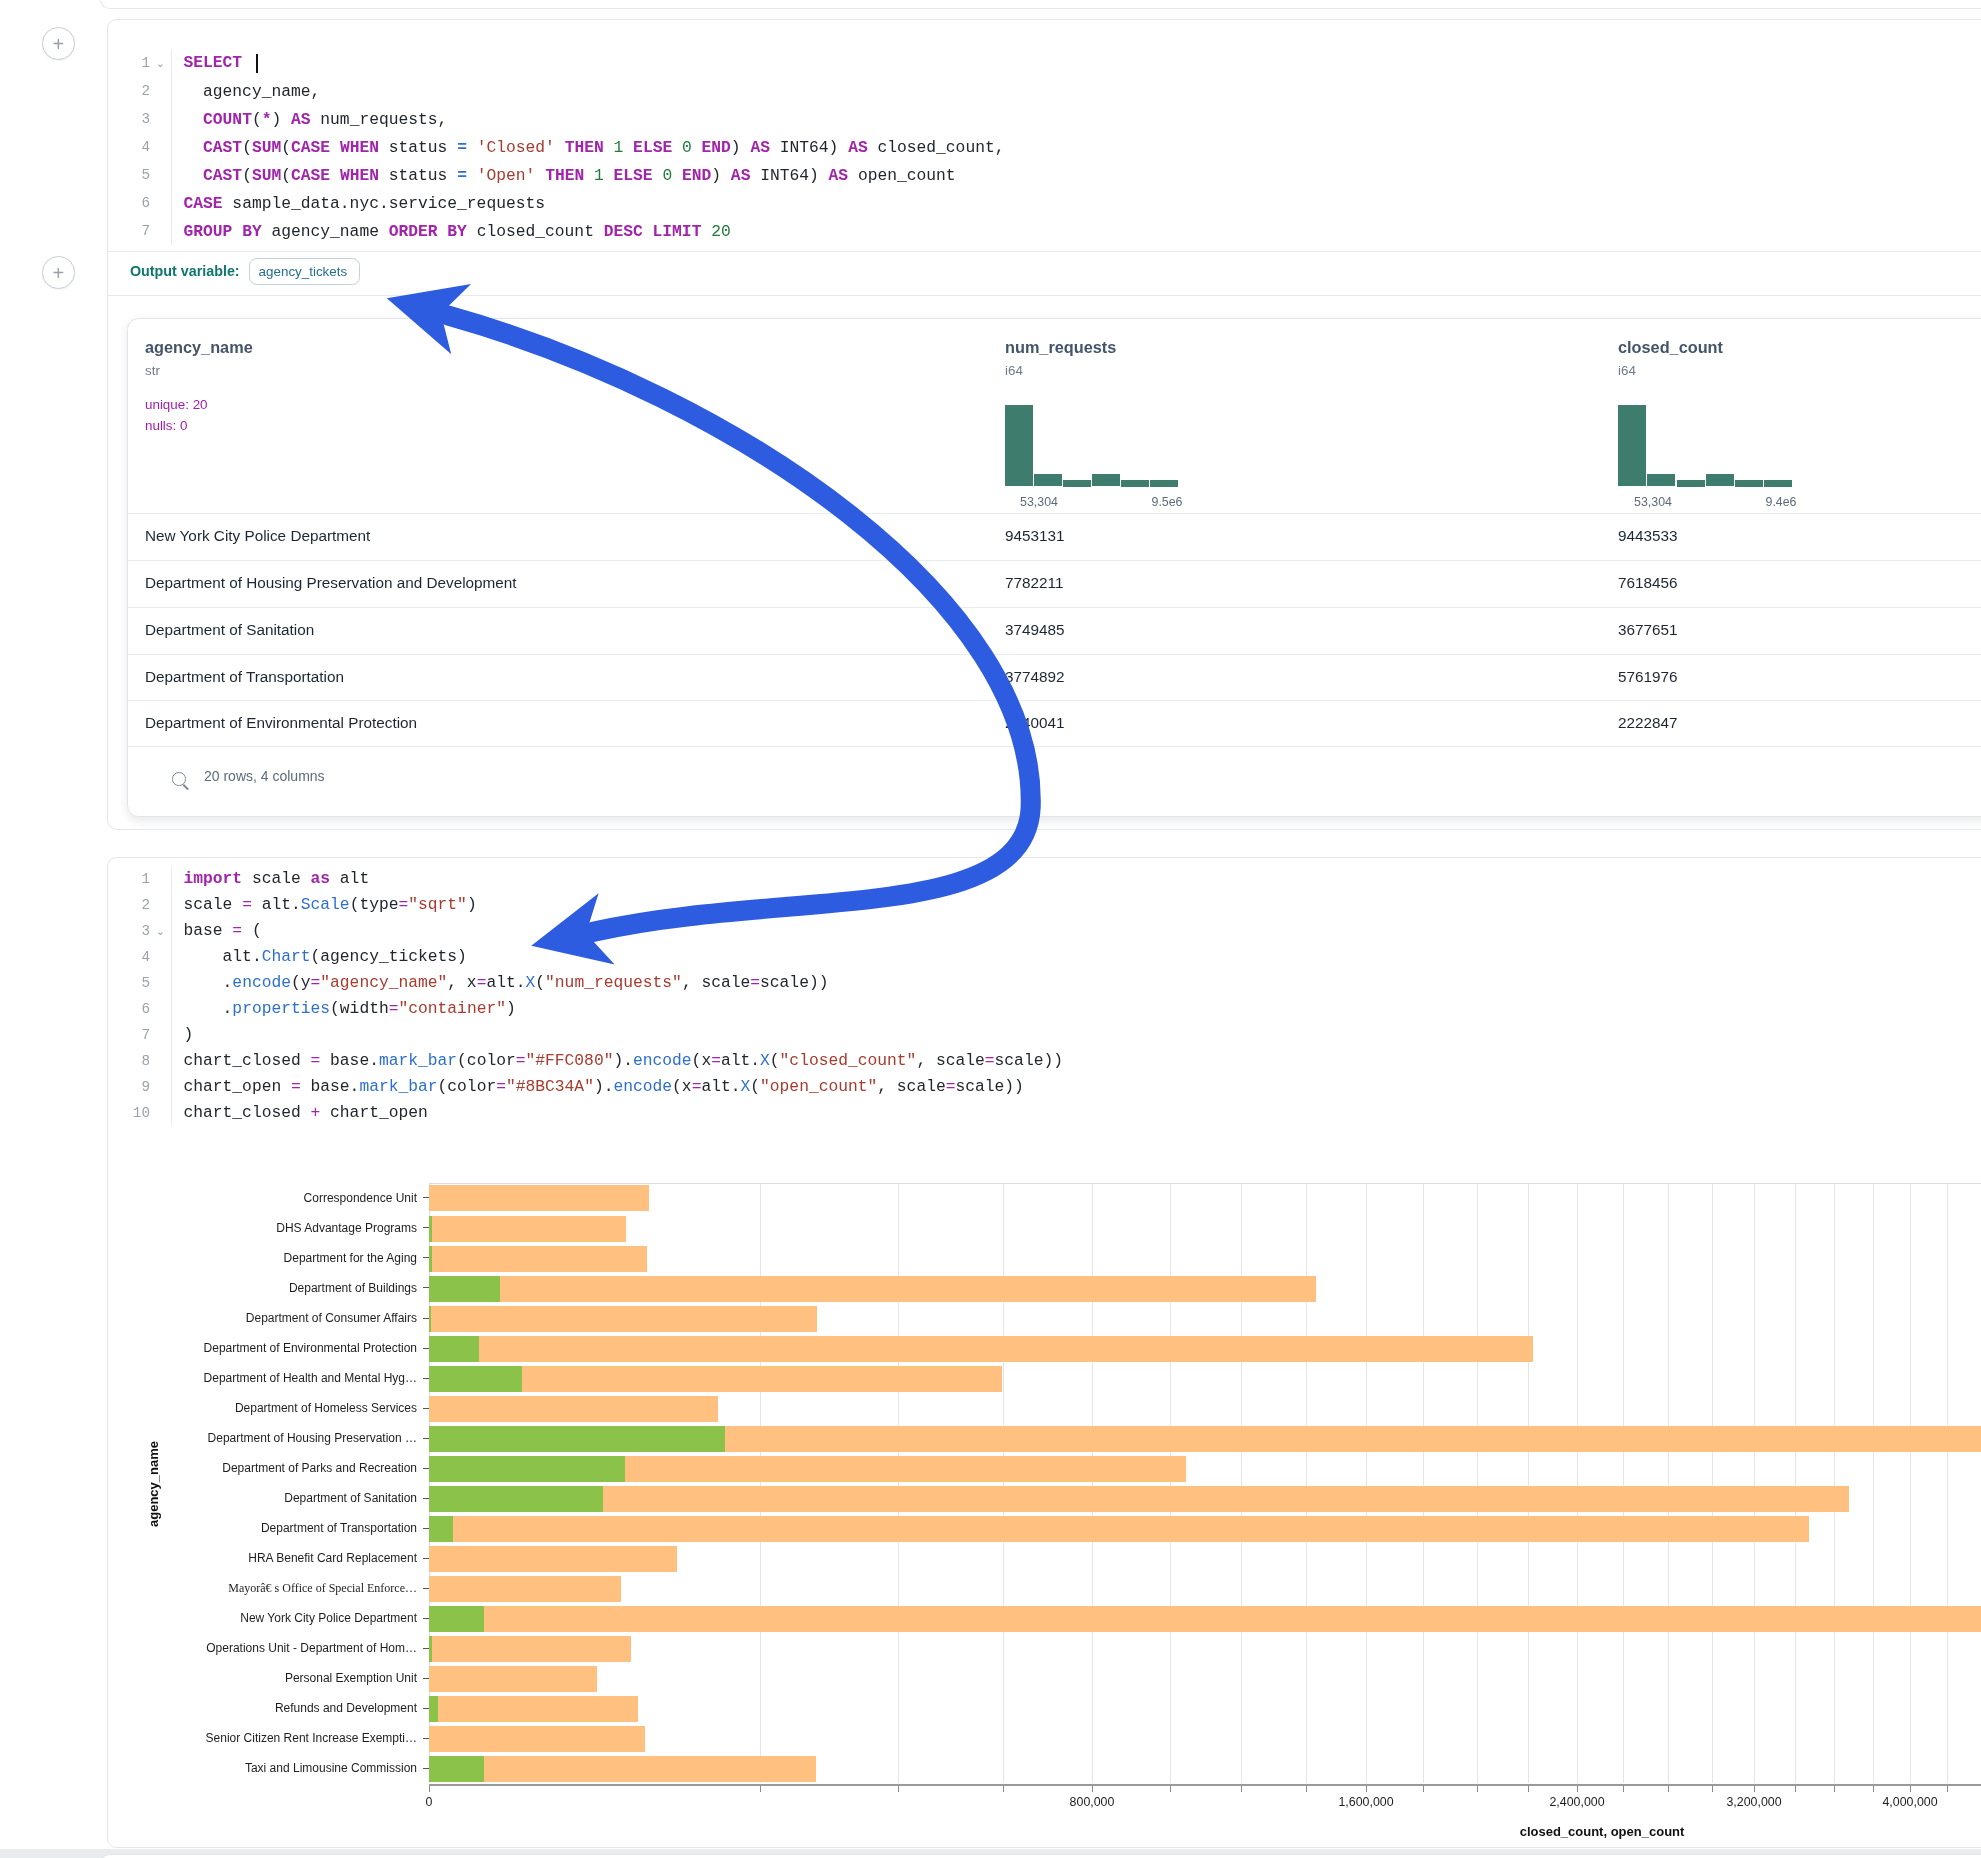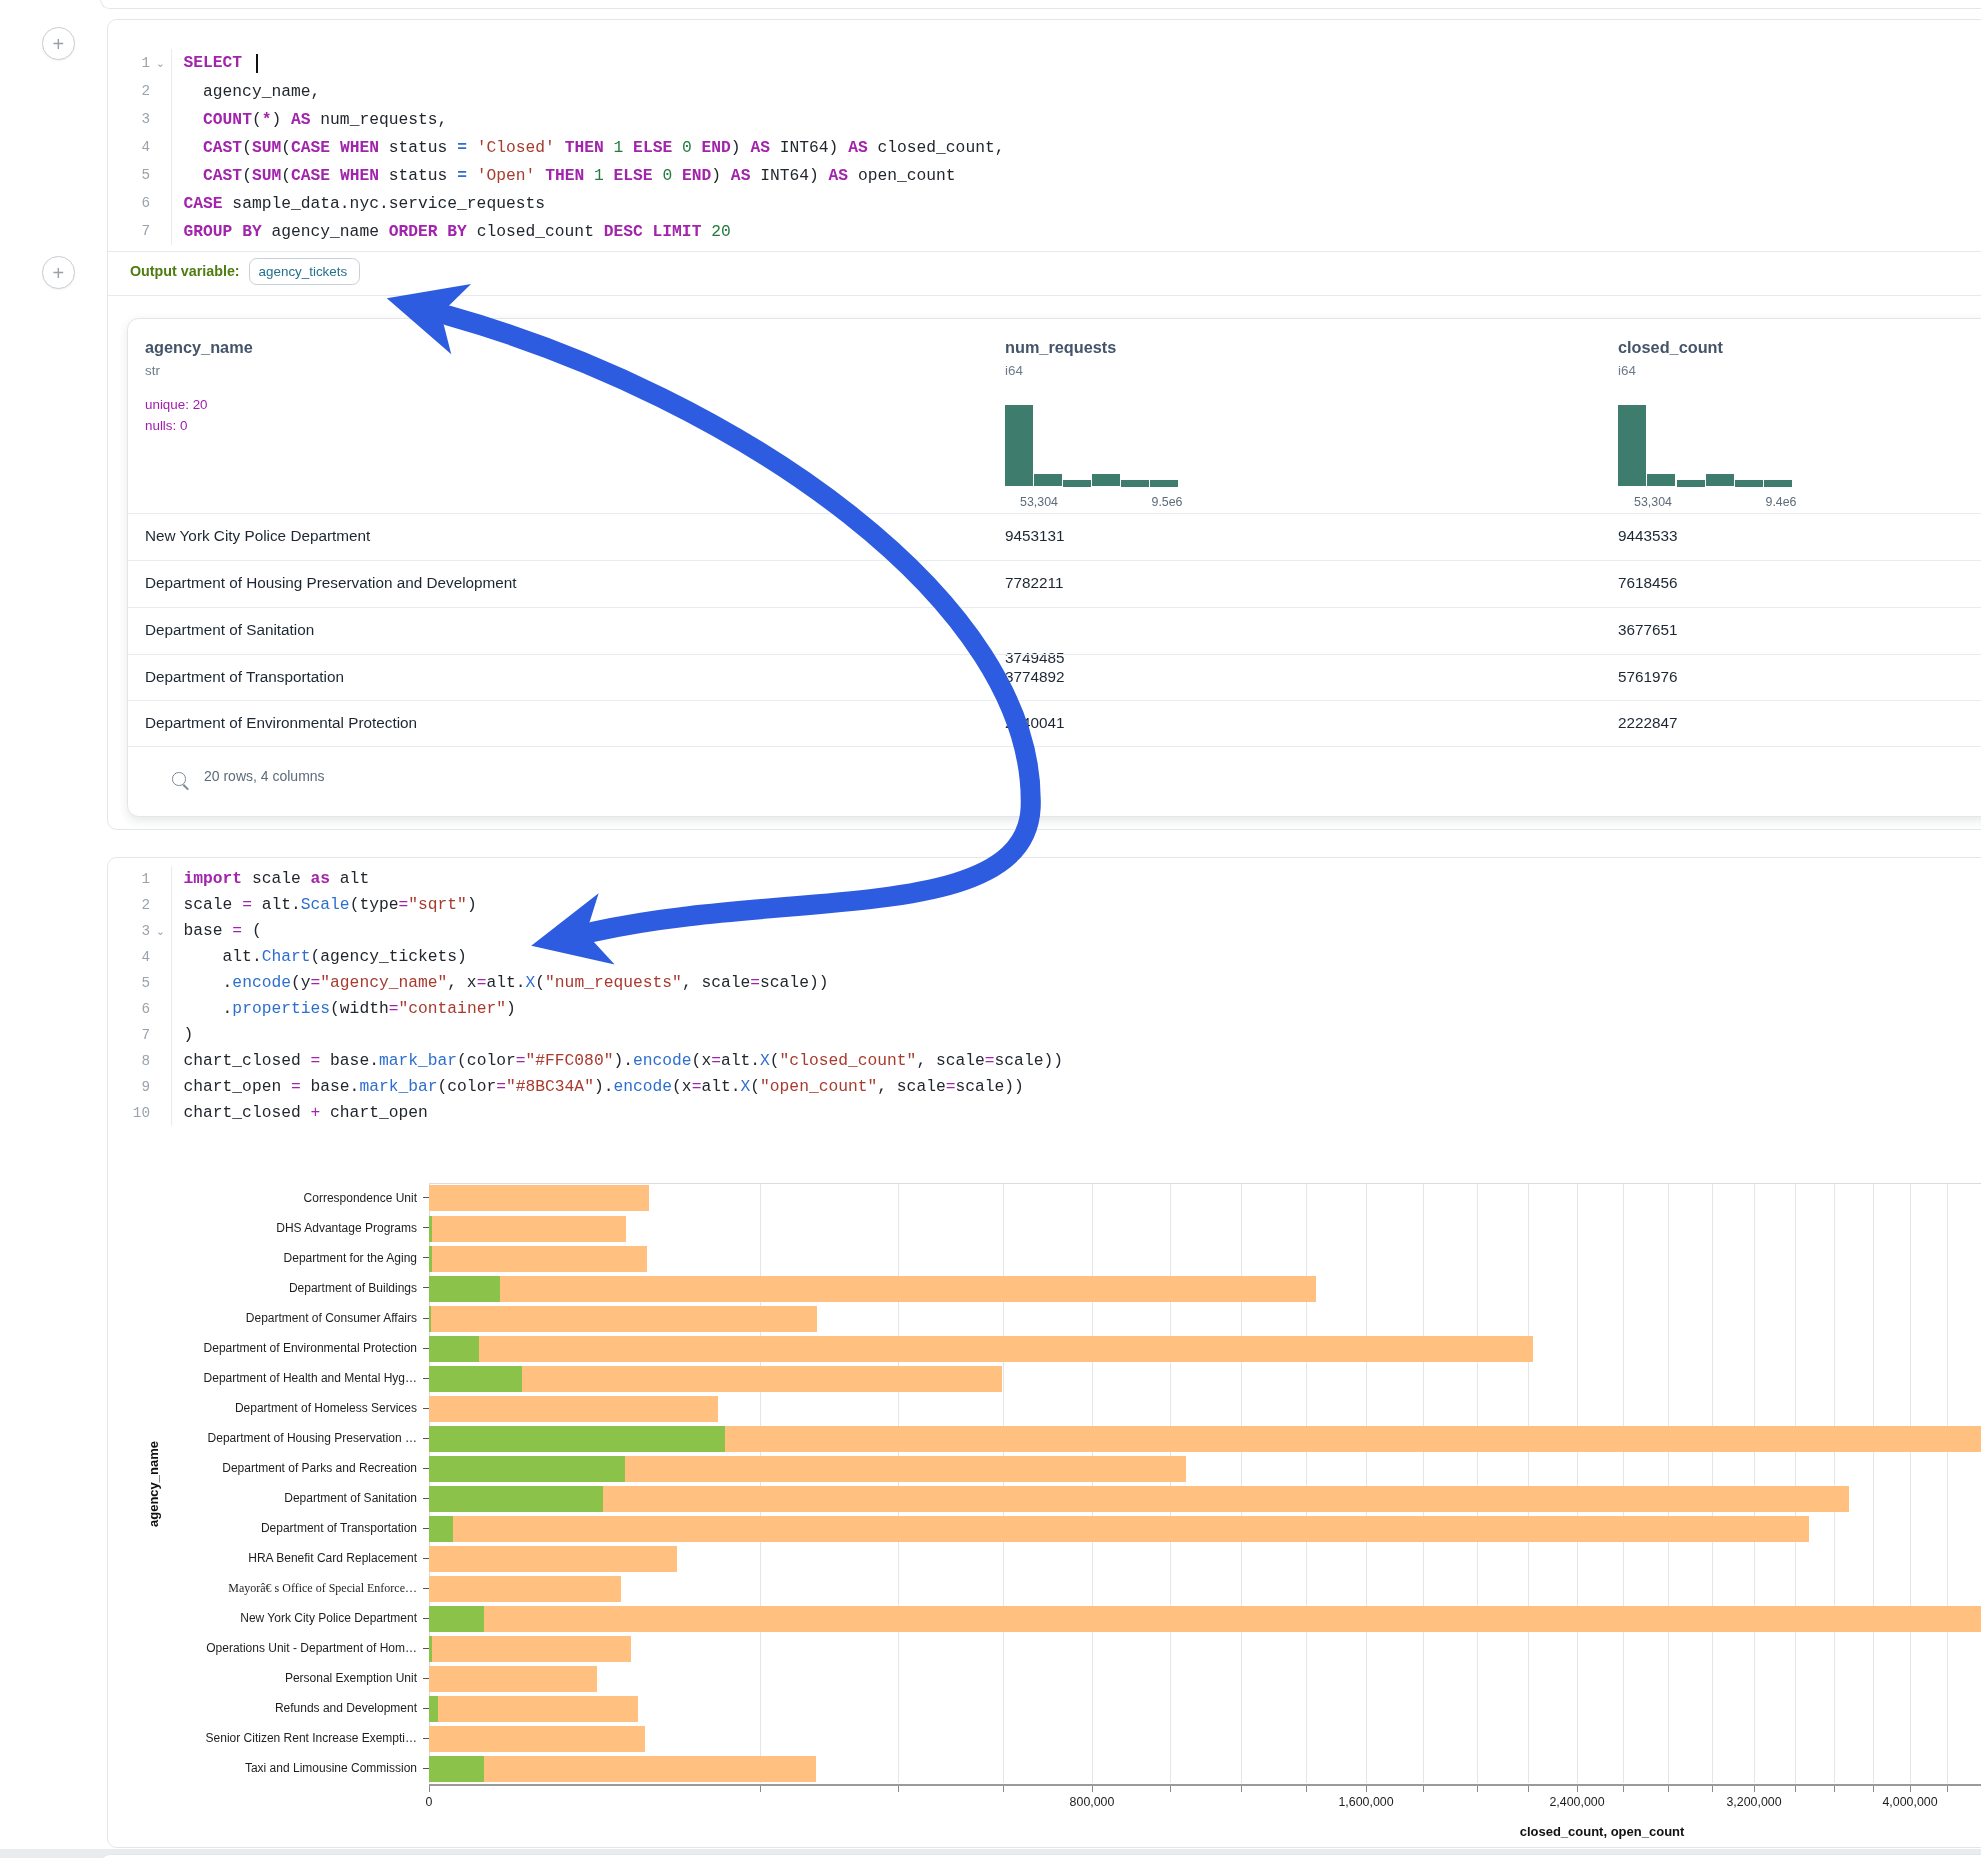--- a/index.html
+++ b/index.html
@@ -26,21 +26,21 @@
   .tok-k{color:#a224ad;font-weight:bold;}
   .tok-s{color:#a83a2e;}
   .tok-n{color:#237a3d;}
   .tok-f{color:#2d6fce;}
   .tok-eq{color:#2d6fce;font-weight:bold;}
   .tok-o{color:#a224ad;}
   .tok-d{color:#22272e;}
   .caret{display:inline-block;width:1.9px;height:19px;background:#111;vertical-align:middle;margin-left:3.8px;}
   
   .sep{position:absolute;left:0;right:0;border-top:1px solid #e7eaec;}
-  .outvar-label{position:absolute;left:22px;top:-10.5px;font-size:14.3px;font-weight:bold;color:#4d7c0f;}
+  .outvar-label{position:absolute;left:22px;top:-10.5px;font-size:14.3px;font-weight:bold;color:#0f766e;}
   .chip{position:absolute;left:141px;top:-15.3px;height:25px;border:1px solid #c6d0d8;border-radius:7.6px;
         background:#fff;padding:0 8.6px;display:flex;align-items:center;overflow:hidden;width:92px;cursor:pointer;}
   .chip span{font-size:13.4px;color:#256f8f;white-space:nowrap;}
   
   .tablecard{position:absolute;left:127px;top:318px;width:1969px;height:497px;background:#fff;
              border:1px solid #e3e6e9;border-radius:11.5px;box-shadow:0 3.8px 9.6px rgba(30,40,50,.10);}
   .colname{position:absolute;font-size:16.3px;font-weight:bold;color:#44546a;}
   .coltype{position:absolute;font-size:13.4px;color:#6e7b8a;}
   .colstat{position:absolute;font-size:13.4px;color:#a21caf;}
   .histbar{position:absolute;}
@@ -128,21 +128,21 @@
           <div class="tcell" style="left: 877px;">9453131</div>
           <div class="tcell" style="left: 1490px;">9443533</div>
         </div>
         <div class="trow" style="top: 241px;">
           <div class="tcell" style="left: 17px;">Department of Housing Preservation and Development</div>
           <div class="tcell" style="left: 877px;">7782211</div>
           <div class="tcell" style="left: 1490px;">7618456</div>
         </div>
         <div class="trow" style="top: 288px;">
           <div class="tcell" style="left: 17px;">Department of Sanitation</div>
-          <div class="tcell" style="left: 877px; margin-top: 28px;">3749485</div>
+          <div class="tcell" style="left: 877px;">3749485</div>
           <div class="tcell" style="left: 1490px;">3677651</div>
         </div>
         <div class="trow" style="top: 335px;">
           <div class="tcell" style="left: 17px;">Department of Transportation</div>
           <div class="tcell" style="left: 877px;">3774892</div>
           <div class="tcell" style="left: 1490px;">5761976</div>
         </div>
         <div class="trow" style="top: 381px;">
           <div class="tcell" style="left: 17px;">Department of Environmental Protection</div>
           <div class="tcell" style="left: 877px;">2240041</div>

